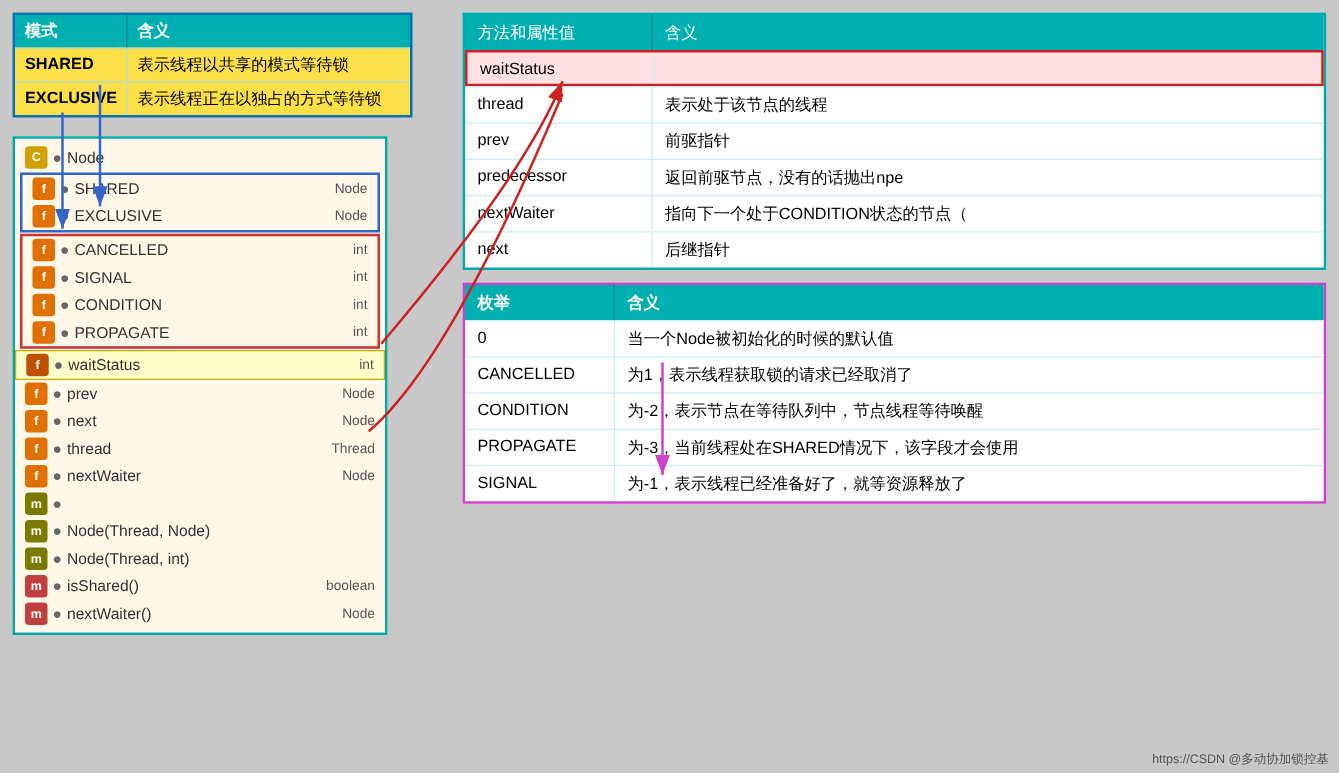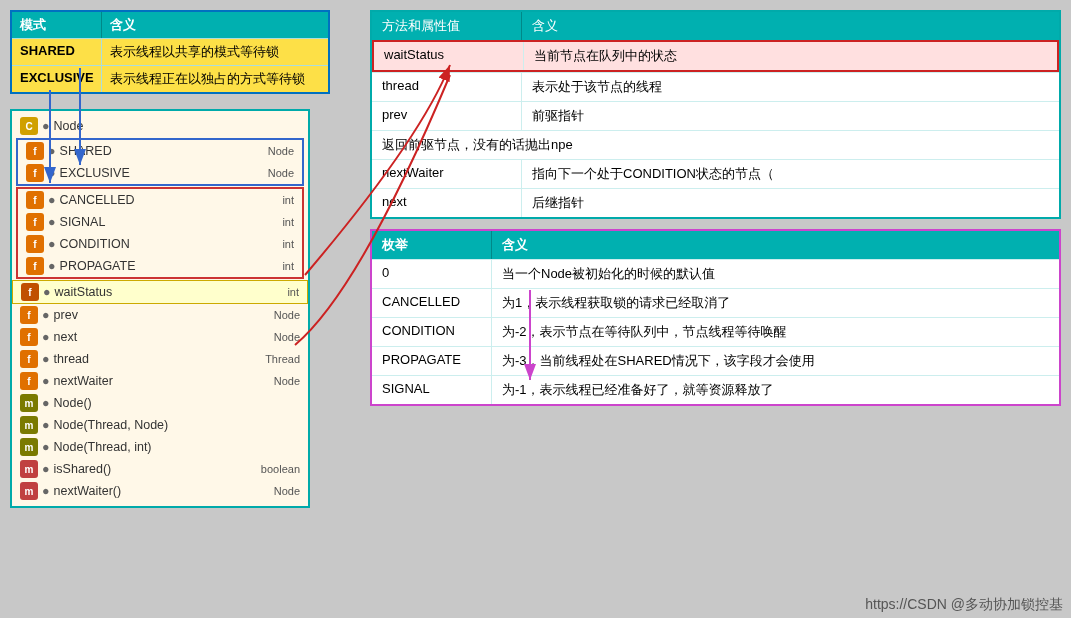--- a/index.html
+++ b/index.html
@@ -194,21 +194,21 @@
     .enum-table .enum-row .col2 {
       flex: 1;
       padding: 5px 10px;
     }
 
     
     .footer {
       position: absolute;
       bottom: 4px;
       right: 8px;
-      font-size: 14px;
+      font-size: 10px;
       color: #555;
     }
 
     
     .arrows-svg {
       position: absolute;
       top: 0; left: 0;
       width: 1071px;
       height: 618px;
       pointer-events: none;
@@ -314,21 +314,20 @@
       <div class="tree-item">
         <span class="icon icon-f-orange">f</span>
         <span class="dot">●</span>
         <span class="name">nextWaiter</span>
         <span class="type">Node</span>
       </div>
 
       <div class="tree-item">
         <span class="icon icon-m">m</span>
         <span class="dot">●</span>
-        <span class="name">Node()</span>
       </div>
       <div class="tree-item">
         <span class="icon icon-m">m</span>
         <span class="dot">●</span>
         <span class="name">Node(Thread, Node)</span>
       </div>
       <div class="tree-item">
         <span class="icon icon-m">m</span>
         <span class="dot">●</span>
         <span class="name">Node(Thread, int)</span>
@@ -350,31 +349,31 @@
 
   <div class="right-panel">
 
     <div class="props-table">
       <div class="table-header">
         <div class="col1">方法和属性值</div>
         <div class="col2">含义</div>
       </div>
       <div class="prop-row highlighted">
         <div class="col1">waitStatus</div>
-        <div class="col2">当前节点在队列中的状态</div>
       </div>
       <div class="prop-row">
         <div class="col1">thread</div>
         <div class="col2">表示处于该节点的线程</div>
       </div>
       <div class="prop-row">
         <div class="col1">prev</div>
         <div class="col2">前驱指针</div>
       </div>
       <div class="prop-row">
+        <div class="col1">predecessor</div>
         <div class="col2">返回前驱节点，没有的话抛出npe</div>
       </div>
       <div class="prop-row">
         <div class="col1">nextWaiter</div>
         <div class="col2">指向下一个处于CONDITION状态的节点（</div>
       </div>
       <div class="prop-row">
         <div class="col1">next</div>
         <div class="col2">后继指针</div>
       </div>

